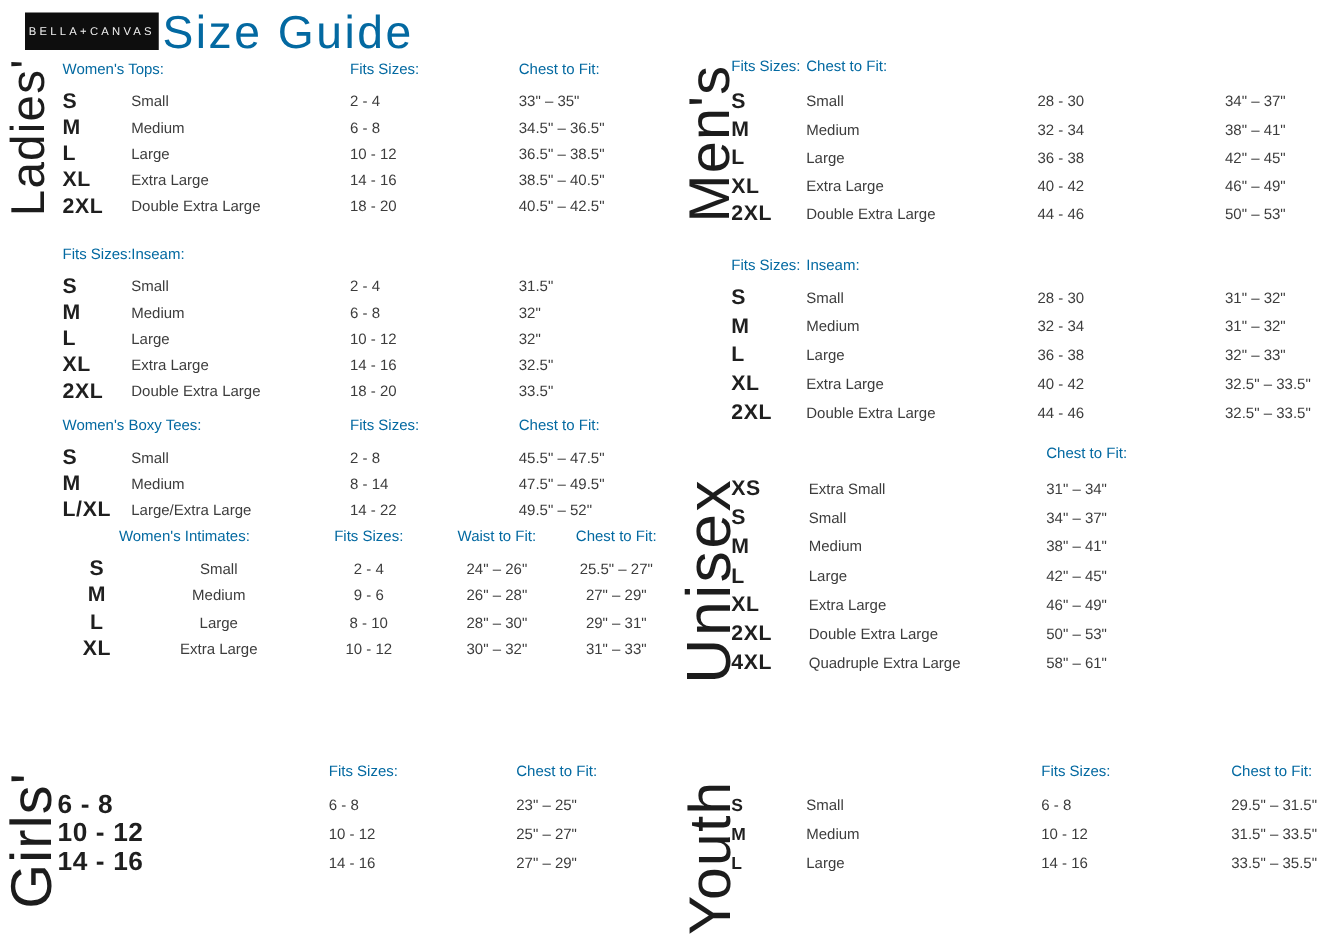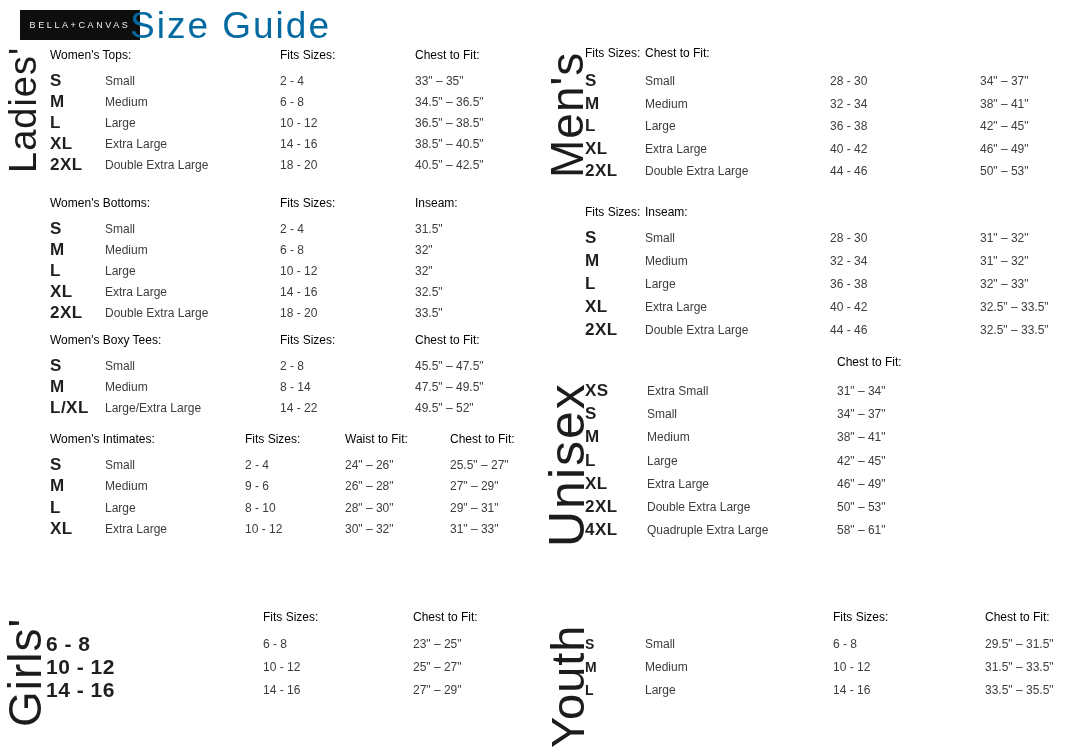--- a/index.html
+++ b/index.html
@@ -5,21 +5,21 @@
   * { margin:0; padding:0; box-sizing:border-box; }
   html,body { width:1071px; height:750px; }
   body {
     font-family:"Liberation Sans", sans-serif;
     background:#ffffff; color:#2e2e2e; position:relative; overflow:hidden;
   }
   .page { position:absolute; left:0; top:0; width:1071px; height:750px; background:#fff; }
 
   
   .logo {
-    position:absolute; left:20px; top:10px; width:120px; height:30px;
+    position:absolute; left:20px; top:10px; width:107px; height:30px;
     background:#0e0e0e; color:#f2f2f2; display:flex; align-items:center; justify-content:center;
     font-size:9px; letter-spacing:2.6px; white-space:nowrap;
   }
   .page-title {
     position:absolute; left:130px; top:5px; font-size:37px; letter-spacing:2px;
     color:#0369a1; font-weight:400; white-space:nowrap;
   }
 
   
   .vlabel {
@@ -36,42 +36,42 @@
   .section { position:absolute; }
   #sec-ladies { left:50px;  top:48px;  width:486px; }
   #sec-mens   { left:585px; top:46px;  width:486px; }
   #sec-unisex { left:585px; top:355px; width:486px; }
   #sec-girls  { left:46px;  top:610px; width:490px; }
   #sec-youth  { left:585px; top:610px; width:486px; }
 
   .thead, .trow { display:grid; grid-template-columns:var(--cols); align-items:center; }
   .thead { height:22px; align-items:start; }
   .trow  { height:var(--rowh,21px); }
-  .tbl-title, .chead { font-size:12px; color:#000000; white-space:nowrap; }
+  .tbl-title, .chead { font-size:12px; color:#0369a1; white-space:nowrap; }
   .span2 { grid-column:1 / span 2; }
   .col3 { grid-column:3; }
   .col2 { grid-column:2; }
   .size  { font-size:17px; font-weight:700; color:#1f1f1f; letter-spacing:0.5px; white-space:nowrap; }
   .size-sm { font-size:14px; font-weight:700; color:#1f1f1f; letter-spacing:0.5px; }
   .size-big { font-size:21px; font-weight:700; color:#1f1f1f; letter-spacing:0.5px; white-space:nowrap; }
   .sname, .val { font-size:12px; color:#3c3c3c; white-space:nowrap; }
 
   .tbl-w   { --cols:55px 175px 135px 1fr; --rowh:21px; }
   .tbl-int { --cols:55px 140px 100px 105px 1fr; --rowh:21.5px; }
   .tbl-mt  { --cols:60px 185px 150px 1fr; --rowh:22.5px; }
   .tbl-mt .thead { height:24px; }
   .tbl-mb  { --cols:60px 185px 150px 1fr; --rowh:23px; margin-top:22px; }
   .tbl-u   { --cols:62px 190px 1fr; --rowh:23.3px; }
   .tbl-u .thead { height:24px; }
   .tbl-g   { --cols:217px 150px 1fr; --rowh:23px; }
   .tbl-y   { --cols:60px 188px 152px 1fr; --rowh:23px; }
 
   #tbl-bottoms   { margin-top:21px; }
   #tbl-boxy      { margin-top:10px; }
-  #tbl-intimates { margin-top:14px; }
+  #tbl-intimates { margin-top:4px;text-align:center; }
 </style>
 </head>
 <body>
 
 <div class="page">
 
   <div class="logo">BELLA+CANVAS</div>
   <div class="page-title">Size Guide</div>
 
   <div class="vlabel" id="label-ladies">Ladies'</div>
@@ -122,21 +122,20 @@
             <div class="size">2XL</div>
             <div class="sname">Double Extra Large</div>
             <div class="val">18 - 20</div>
             <div class="val">40.5" – 42.5"</div>
           </div>
         </div>
     </div>
 
     <div class="tbl-w" id="tbl-bottoms">
       <div class="thead">
-        <div class="tbl-title span2">Women's Bottoms:</div>
         <div class="chead">Fits Sizes:</div>
         <div class="chead">Inseam:</div>
       </div>
       <div>
 
           <div class="trow">
             <div class="size">S</div>
             <div class="sname">Small</div>
             <div class="val">2 - 4</div>
             <div class="val">31.5"</div>

